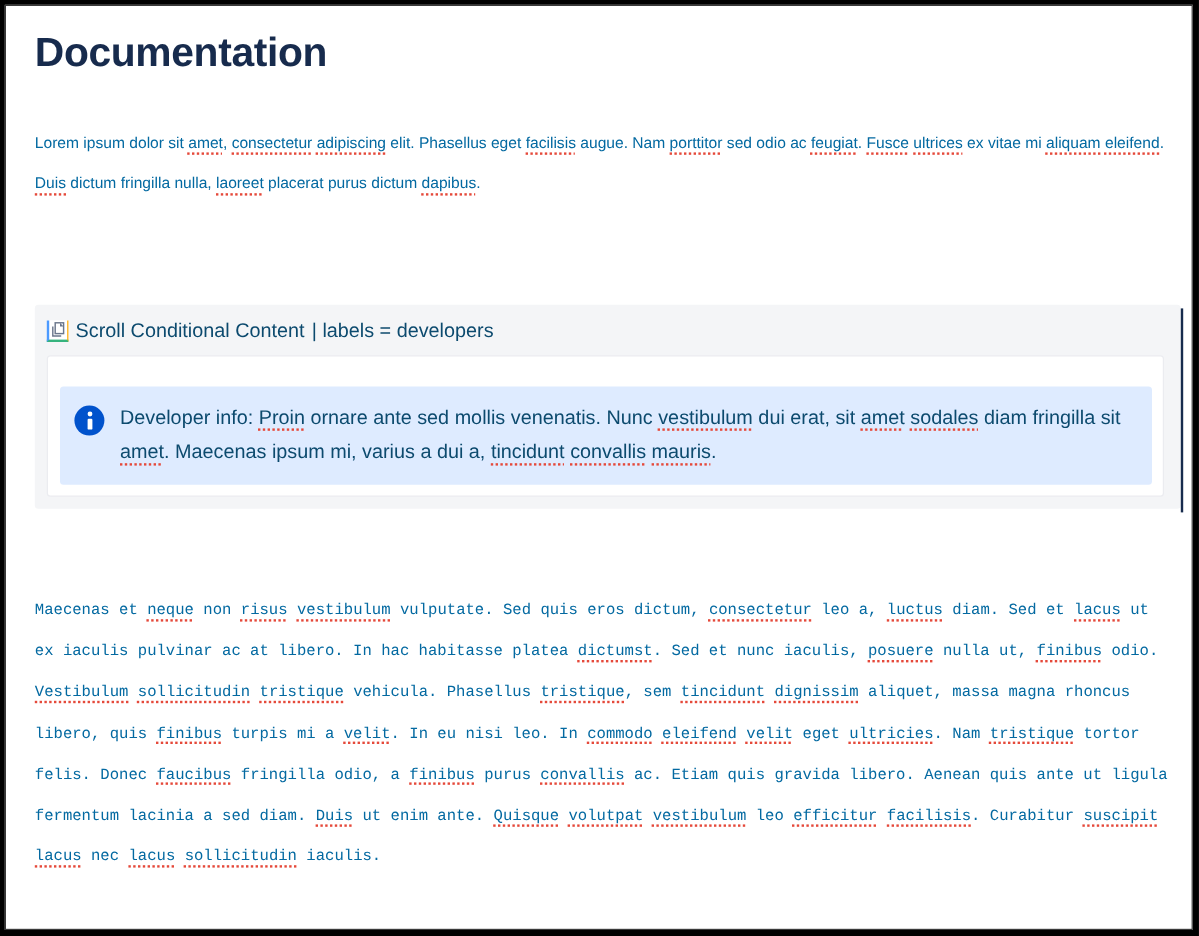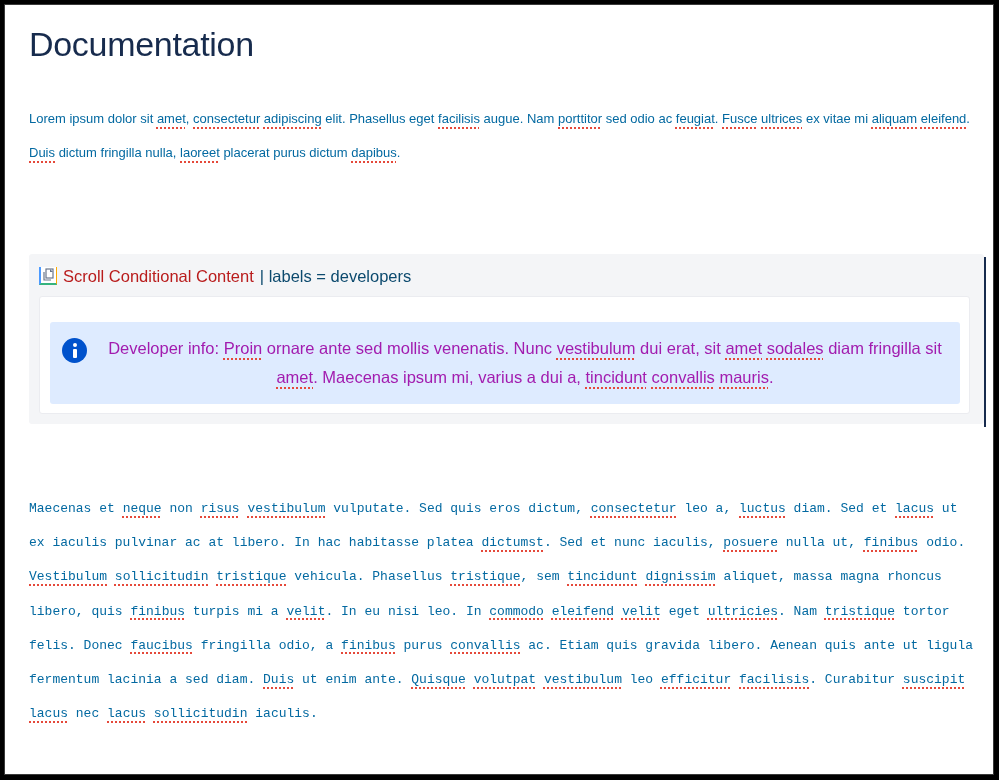--- a/index.html
+++ b/index.html
@@ -4,21 +4,21 @@
   <style>
     * { box-sizing: border-box; margin: 0; padding: 0; }
     html, body { width: 999px; height: 780px; overflow: hidden; background: #000; }
     body { font-family: "Liberation Sans", "DejaVu Sans", sans-serif; color: #172b4d; }
     .frame {
       position: absolute; left: 4px; top: 4px; width: 990px; height: 771px;
       background: #ffffff; border: 1px solid #3a3a3a; overflow: hidden;
     }
     .page-title {
       position: absolute; left: 24px; top: 20px;
-      font-size: 34px; font-weight: 400; color: #172b4d; letter-spacing: -0.3px;
+      font-size: 34px; font-weight: 700; color: #172b4d; letter-spacing: -0.3px;
     }
     .para {
       position: absolute; left: 24px; width: 950px;
       font-size: 13px; line-height: 34.2px; color: #0369a1;
     }
     .para.p1 { top: 97px; }
     .para.p2 { top: 487px; font-family: Liberation Mono, monospace; }
     .sp { text-decoration: underline dotted #e5493a; text-decoration-thickness: 2px; text-underline-offset: 4px; }
 
     .macro {
@@ -31,39 +31,39 @@
     .macro-header {
       position: absolute; left: 10px; top: 11px; height: 22px;
       display: flex; align-items: center; font-size: 16.5px;
     }
     .macro-icon {
       width: 18px; height: 18px; margin-right: 6px; position: relative;
       border-left: 2px solid #4c9aff; border-bottom: 2px solid #36b37e; border-right: 1px solid #ffab00;
       background: #fff;
     }
     .macro-icon svg { position: absolute; left: 1px; top: 1px; }
-    .macro-name { color: #b91c1c; }
+    .macro-name { color: #0c4a6e; }
     .macro-params { color: #0c4a6e; margin-left: 6px; }
     .macro-body {
       position: absolute; left: 10px; top: 42px; width: 931px; height: 118px;
       background: #ffffff; border: 1px solid #ebecf0; border-radius: 3px;
     }
     .info-panel {
       position: absolute; left: 10px; top: 25px; width: 910px; height: 82px;
       background: #deebff; border-radius: 3px;
     }
     .info-icon {
       position: absolute; left: 12px; top: 16px; width: 25px; height: 25px;
       border-radius: 50%; background: #0052cc;
     }
     .info-icon .dot { position: absolute; left: 10.5px; top: 5px; width: 4px; height: 4px; background: #fff; border-radius: 50%; }
     .info-icon .bar { position: absolute; left: 10.5px; top: 10.5px; width: 4px; height: 9px; background: #fff; border-radius: 1px; }
     .info-text {
       position: absolute; left: 50px; top: 12px; width: 850px;
-      font-size: 16.5px; line-height: 29px; color: #a21caf; text-align: center;
+      font-size: 16.5px; line-height: 29px; color: #0c4a6e;
     }
   </style>
 </head>
 <body>
 
 <div class="frame">
   <h1 class="page-title">Documentation</h1>
 
   <p class="para p1">Lorem ipsum dolor sit <span class="sp">amet</span>, <span class="sp">consectetur</span> <span class="sp">adipiscing</span> elit. Phasellus eget <span class="sp">facilisis</span> augue. Nam <span class="sp">porttitor</span> sed odio ac <span class="sp">feugiat</span>. <span class="sp">Fusce</span> <span class="sp">ultrices</span> ex vitae mi <span class="sp">aliquam</span> <span class="sp">eleifend</span>. <span class="sp">Duis</span> dictum fringilla nulla, <span class="sp">laoreet</span> placerat purus dictum <span class="sp">dapibus</span>.</p>
 

